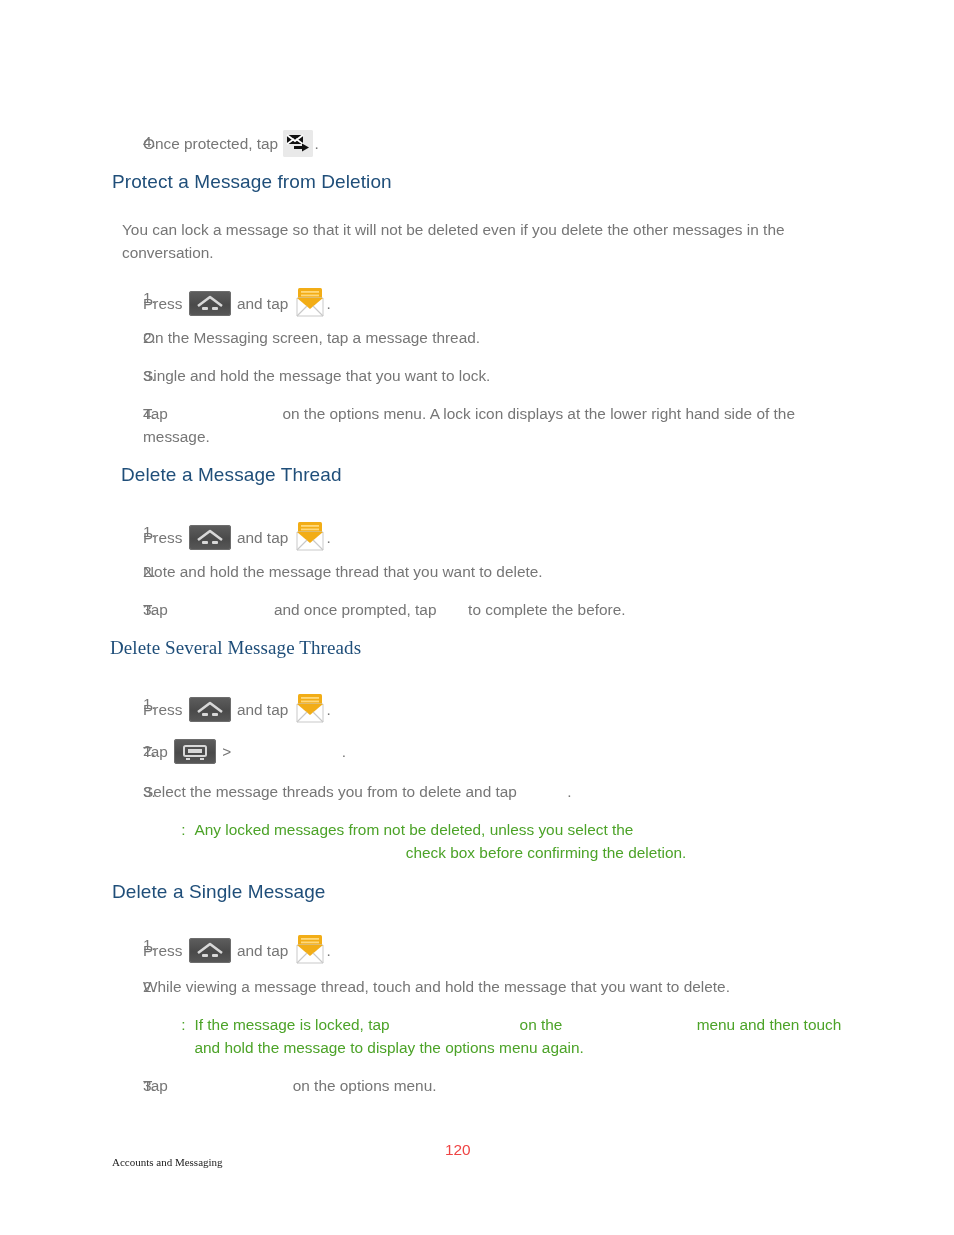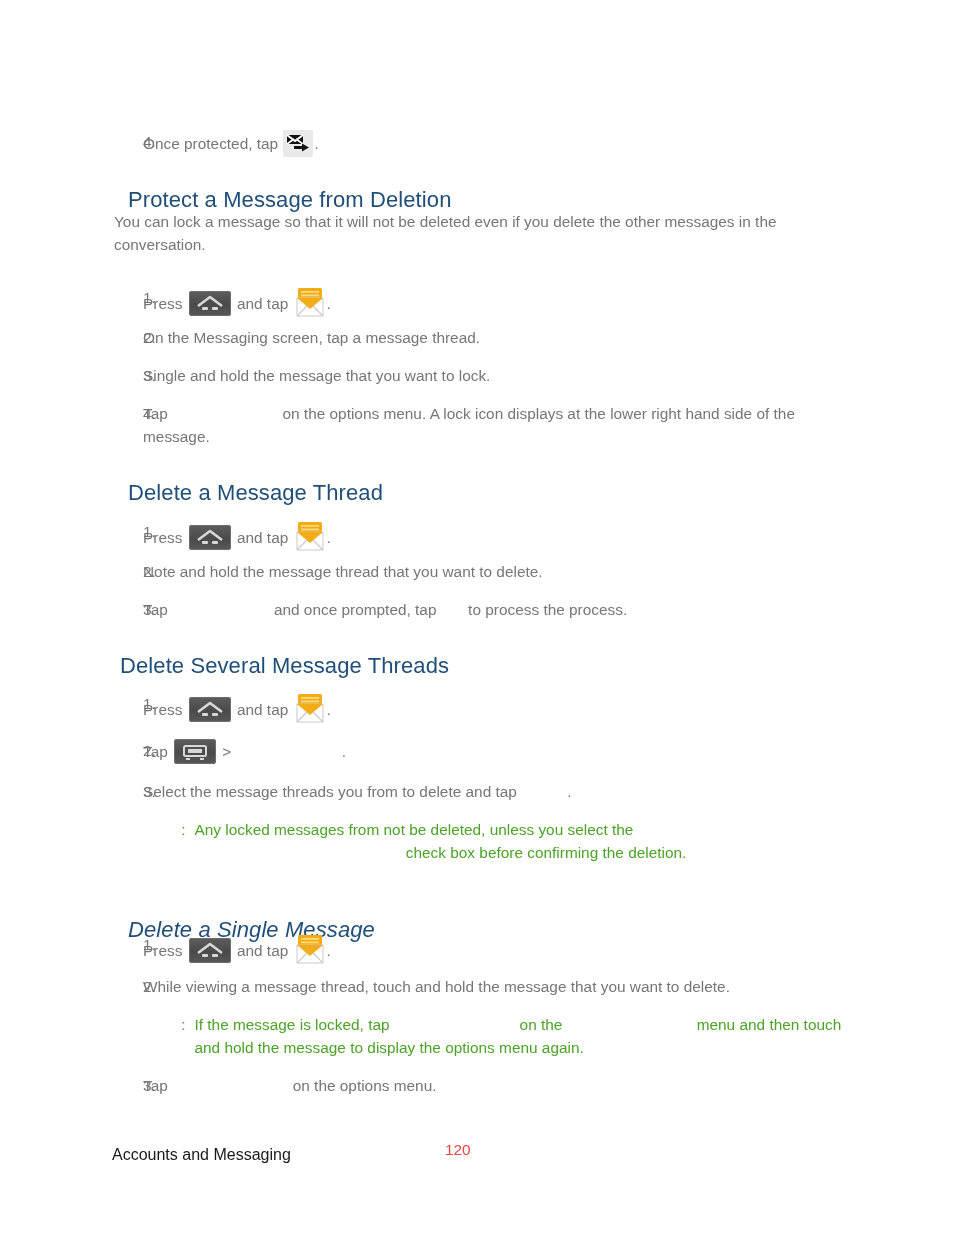--- a/index.html
+++ b/index.html
@@ -17,33 +17,33 @@
   .page {
     position: relative;
     width: 954px;
     height: 1235px;
     box-sizing: border-box;
     padding: 0 112px;
   }
   
   .heading {
     color: #1f4e79;
-    font-size: 22px;
+    font-size: 19px;
     font-weight: 400;
     letter-spacing: 0.1px;
-    margin: 16px;
+    margin: 0;
     line-height: 1.2;
     text-align: center;
   }
   
   .para {
     color: #767676;
     font-size: 15.4px;
     line-height: 1.52;
-    margin: 2px;
+    margin: 10px;
   }
   
   .step {
     display: flex;
     align-items: flex-start;
     color: #767676;
     font-size: 15.4px;
     line-height: 1.52;
   }
   .step-num {
@@ -146,24 +146,25 @@
   .footer {
     position: absolute;
     left: 112px;
     right: 112px;
     top: 1139px;
     height: 22px;
   }
   .footer-title {
     position: absolute;
     left: 0;
-    top: 5px;
+    top: 12px;
     color: #1a1a1a;
-    font-size: 16px;
+    font-size: 11px;
     line-height: 22px;
+    font-family: Liberation Serif, serif;
   }
   .footer-page {
     position: absolute;
     left: 333px;
     top: 0;
     color: #ef4444;
     font-size: 15.4px;
     line-height: 22px;
   }
   
@@ -223,21 +224,21 @@
     <span class="step-num">3.</span>
     <span class="step-body">Single and hold the message that you want to lock.</span>
   </div>
 
   <div class="step abs" style="left:112px; top:402px; width:730px;">
     <span class="step-num">4.</span>
     <span class="step-body"><span>Tap </span><span class="term">Lock message</span><span> on the options menu. A lock icon displays at the lower right hand side of the message.</span>
     </span>
   </div>
 
-  <h2 class="heading abs" style="left:112px; top:464px;">Delete a Message Thread</h2>
+  <h2 class="heading abs" style="left:121px; top:464px;">Delete a Message Thread</h2>
 
   <div class="step abs" style="left:112px; top:520px; width:730px;">
     <span class="step-num">1.</span>
     <span class="step-body"><span>Press </span><span class="icon icon-home">
         <svg width="42" height="25" viewBox="0 0 42 25">
           <path d="M9 15 L21 6 L33 15" fill="none" stroke="#d8d8d8" stroke-width="2.6" stroke-linejoin="round"></path>
           <rect x="13" y="16" width="6" height="3" rx="1" fill="#d8d8d8"></rect>
           <rect x="23" y="16" width="6" height="3" rx="1" fill="#d8d8d8"></rect>
         </svg>
       </span><span> and tap </span><span class="icon icon-messaging">
@@ -253,25 +254,25 @@
     </span>
   </div>
 
   <div class="step abs" style="left:112px; top:560px; width:730px;">
     <span class="step-num">2.</span>
     <span class="step-body">Note and hold the message thread that you want to delete.</span>
   </div>
 
   <div class="step abs" style="left:112px; top:598px; width:730px;">
     <span class="step-num">3.</span>
-    <span class="step-body"><span>Tap </span><span class="term">Delete thread</span><span> and once prompted, tap </span><span class="term">OK</span><span> to process the process.</span>
-    </span>
-  </div>
-
-  <h2 class="heading abs" style="left:104px; top:637px;">Delete Several Message Threads</h2>
+    <span class="step-body"><span>Tap </span><span class="term">Delete thread</span><span> and once prompted, tap </span><span class="term">OK</span><span> to complete the before.</span>
+    </span>
+  </div>
+
+  <h2 class="heading abs" style="left:110px; top:637px;font-family:Liberation Serif, serif;">Delete Several Message Threads</h2>
 
   <div class="step abs" style="left:112px; top:692px; width:730px;">
     <span class="step-num">1.</span>
     <span class="step-body"><span>Press </span><span class="icon icon-home">
         <svg width="42" height="25" viewBox="0 0 42 25">
           <path d="M9 15 L21 6 L33 15" fill="none" stroke="#d8d8d8" stroke-width="2.6" stroke-linejoin="round"></path>
           <rect x="13" y="16" width="6" height="3" rx="1" fill="#d8d8d8"></rect>
           <rect x="23" y="16" width="6" height="3" rx="1" fill="#d8d8d8"></rect>
         </svg>
       </span><span> and tap </span><span class="icon icon-messaging">
@@ -306,21 +307,21 @@
     </span>
   </div>
 
   <div class="note abs" style="left:112px; top:818px; width:620px;">
     <span class="note-label">Note</span>
     <span class="note-colon">:</span>
     <span class="note-body"><span>Any locked messages from not be deleted, unless you select the </span><span class="note-term">Include protected messages</span><span> check box before confirming the deletion.</span>
     </span>
   </div>
 
-  <h2 class="heading abs" style="left:112px; top:901px;font-style:italic;">Delete a Single Message</h2>
+  <h2 class="heading abs" style="left:112px; top:881px;">Delete a Single Message</h2>
 
   <div class="step abs" style="left:112px; top:933px; width:730px;">
     <span class="step-num">1.</span>
     <span class="step-body"><span>Press </span><span class="icon icon-home">
         <svg width="42" height="25" viewBox="0 0 42 25">
           <path d="M9 15 L21 6 L33 15" fill="none" stroke="#d8d8d8" stroke-width="2.6" stroke-linejoin="round"></path>
           <rect x="13" y="16" width="6" height="3" rx="1" fill="#d8d8d8"></rect>
           <rect x="23" y="16" width="6" height="3" rx="1" fill="#d8d8d8"></rect>
         </svg>
       </span><span> and tap </span><span class="icon icon-messaging">

